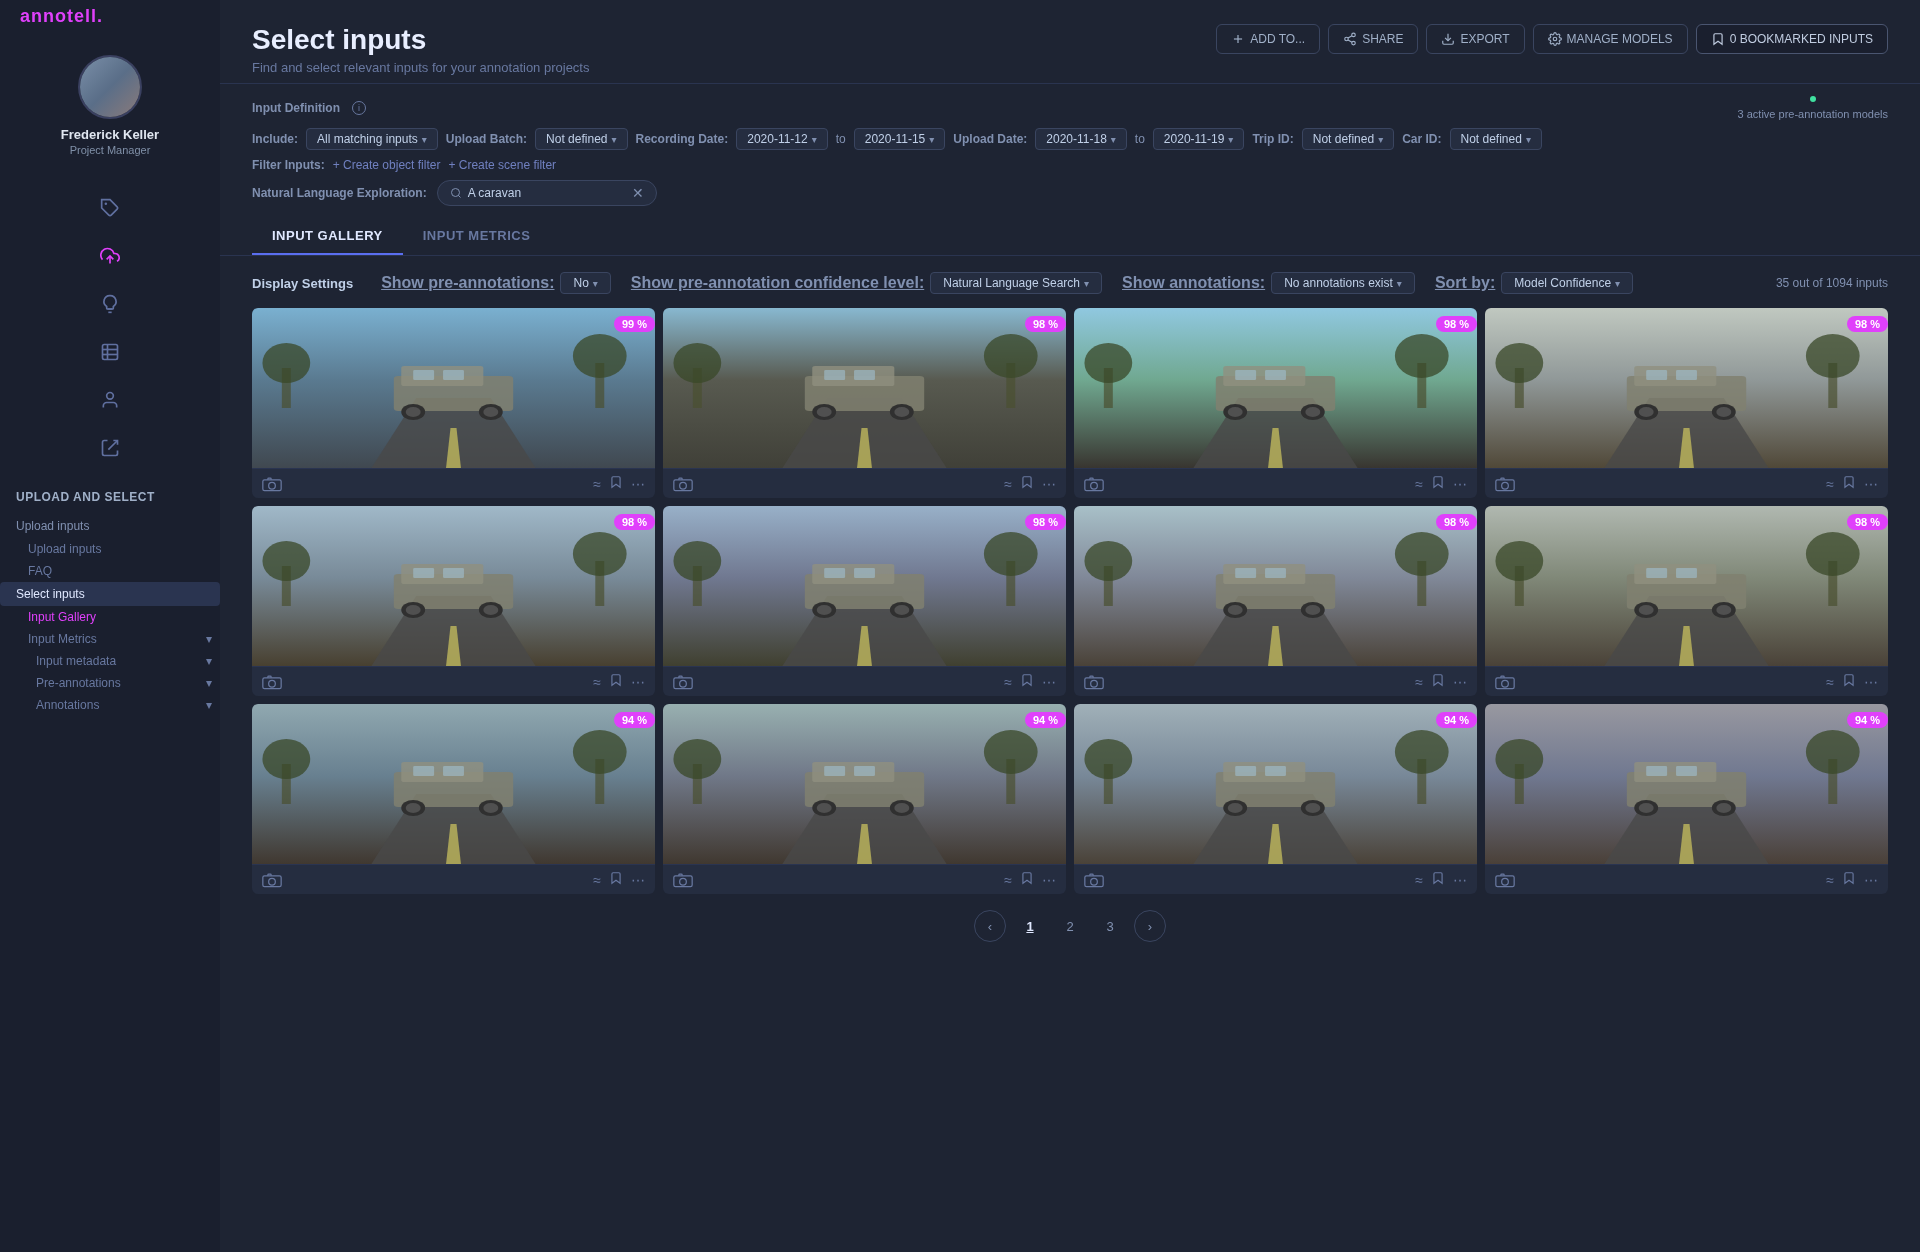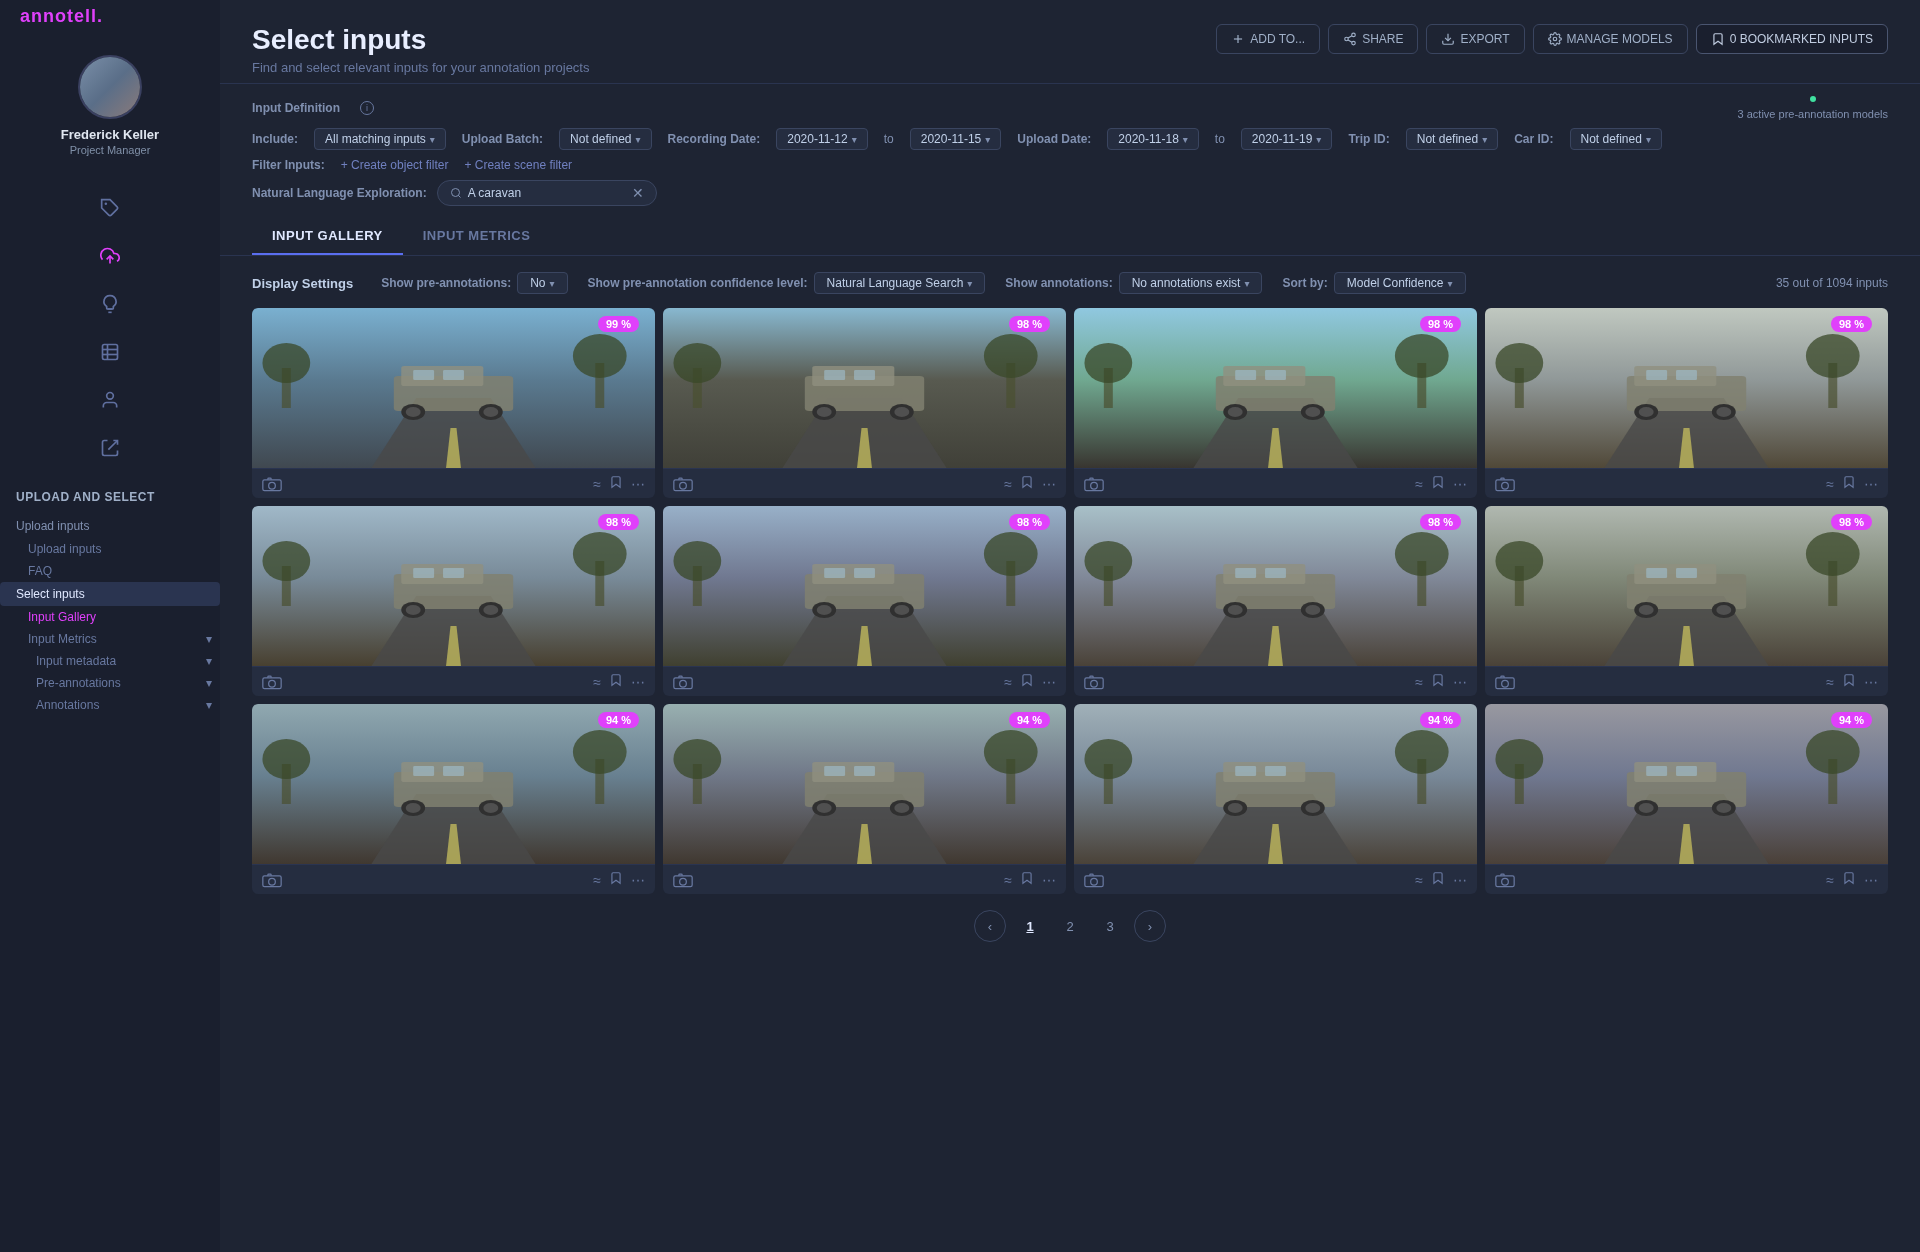--- a/index.html
+++ b/index.html
@@ -33,49 +33,49 @@
     .topbar { padding: 24px 32px 8px; display: flex; align-items: flex-start; justify-content: space-between; border-bottom: 1px solid #2a3450; }
     .topbar-left { }
     .page-title { color: #e8eeff; font-size: 28px; font-weight: 700; margin-bottom: 4px; }
     .page-subtitle { color: #6878a0; font-size: 13px; }
     .topbar-actions { display: flex; gap: 8px; align-items: center; }
     .top-btn { display: flex; align-items: center; gap: 5px; padding: 7px 14px; border-radius: 6px; border: 1px solid #3a4560; background: transparent; color: #a0b0c8; cursor: pointer; font-size: 12px; }
     .top-btn.bookmarked { background: #1a1f2e; border: 1px solid #4a5570; color: #c0cce0; }
 
     
     .filter-bar { padding: 12px 32px 0; }
-    .filter-row { display: flex; align-items: center; gap: 16px; margin-bottom: 8px; flex-wrap: wrap; }
+    .filter-row { display: flex; align-items: center; gap: 8px; margin-bottom: 8px; flex-wrap: wrap; }
     .filter-label { color: #8090b0; font-size: 12px; font-weight: 600; }
     .filter-chip { display: flex; align-items: center; gap: 4px; padding: 3px 10px; background: #252d40; border: 1px solid #3a4560; border-radius: 4px; font-size: 12px; color: #c0d0e8; cursor: pointer; }
     .filter-chip .arrow { font-size: 10px; color: #8090b0; }
     .filter-create { display: flex; align-items: center; gap: 4px; color: #7080c0; font-size: 12px; cursor: pointer; }
     .natural-lang-row { display: flex; align-items: center; gap: 10px; margin-bottom: 4px; }
     .nl-input { display: flex; align-items: center; gap: 6px; background: #252d40; border: 1px solid #3a4560; border-radius: 16px; padding: 4px 12px; min-width: 220px; }
     .nl-input-text { color: #c0d0e8; font-size: 12px; flex: 1; }
     .nl-clear { color: #8090b0; cursor: pointer; font-size: 14px; }
 
     
     .tabs { display: flex; gap: 0; padding: 0 32px; border-bottom: 1px solid #2a3450; margin-top: 8px; }
     .tab { padding: 10px 20px; font-size: 13px; font-weight: 600; color: #6878a0; cursor: pointer; border-bottom: 2px solid transparent; letter-spacing: 0.5px; text-transform: uppercase; }
     .tab.active { color: #e0e8ff; border-bottom: 2px solid #5a6ef0; }
 
     
     .content { flex: 1; overflow-y: auto; padding: 16px 32px; }
     .display-settings { display: flex; align-items: center; gap: 20px; margin-bottom: 14px; flex-wrap: wrap; }
-    .ds-label { color: #8090b0; font-size: 12px; font-weight: 600; }
+    .ds-label { color: #8090b0; font-size: 16px; font-weight: 600; text-decoration: underline; }
     .ds-value { display: flex; align-items: center; gap: 4px; font-size: 12px; color: #c0d0e8; cursor: pointer; background: #252d40; border: 1px solid #3a4560; border-radius: 4px; padding: 3px 12px; }
     .ds-value .arrow { color: #8090b0; font-size: 10px; }
     .ds-group { display: flex; align-items: center; gap: 6px; }
     .results-count { margin-left: auto; color: #8090b0; font-size: 12px; }
 
     
     .image-grid { display: grid; grid-template-columns: repeat(4, 1fr); gap: 8px; }
     .image-card { background: #252d40; border-radius: 6px; overflow: hidden; cursor: pointer; position: relative; }
     .image-thumb { width: 100%; height: 160px; position: relative; overflow: hidden; background: #1a2030; }
-    .confidence-badge { position: absolute; top: 8px; right: 16px; background: #e040fb; color: #fff; font-size: 11px; font-weight: 700; padding: 2px 8px; border-radius: 10px; }
+    .confidence-badge { position: absolute; top: 8px; right: 0; background: #e040fb; color: #fff; font-size: 11px; font-weight: 700; padding: 2px 8px; border-radius: 10px; }
     .card-footer { display: flex; align-items: center; padding: 6px 10px; gap: 8px; border-top: 1px solid #2a3450; }
     .card-actions { margin-left: auto; display: flex; gap: 8px; align-items: center; color: #6878a0; font-size: 14px; cursor: pointer; }
 
     
     .pagination { display: flex; align-items: center; justify-content: center; gap: 8px; padding: 16px 0; }
     .page-btn { width: 32px; height: 32px; display: flex; align-items: center; justify-content: center; border-radius: 50%; cursor: pointer; font-size: 13px; color: #8090b0; }
     .page-btn.active { color: #e0e8ff; font-weight: 700; }
     .page-arrow { width: 32px; height: 32px; display: flex; align-items: center; justify-content: center; border: 1px solid #3a4560; border-radius: 50%; cursor: pointer; color: #8090b0; }
     .page-underline { text-decoration: underline; }
 

